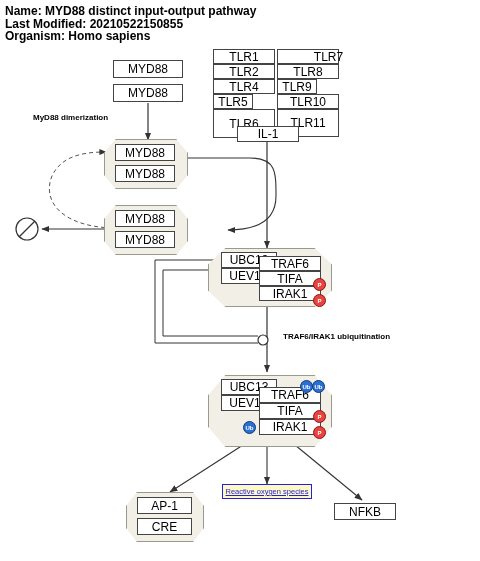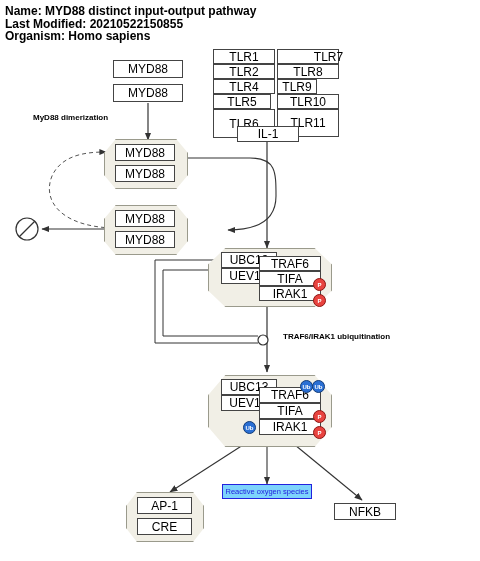--- a/index.html
+++ b/index.html
@@ -12,23 +12,23 @@
   .hdr div{white-space:nowrap;}
 
   .box{position:absolute;box-sizing:border-box;border:1px solid #444;background:#ffffff;
        font-size:12px;text-align:center;display:flex;align-items:center;justify-content:center;
        line-height:1;}
   .lbl{position:absolute;font-size:8px;font-weight:bold;white-space:nowrap;}
 
   .cplx{position:absolute;background:#f1efe6;border:1px solid #9a9a8c;
         clip-path:polygon(14% 0,86% 0,100% 28%,100% 72%,86% 100%,14% 100%,0 72%,0 28%);}
 
-  .ros{position:absolute;box-sizing:border-box;border:1px solid #2222dd;background:#7dd3fc;
+  .ros{position:absolute;box-sizing:border-box;border:1px solid #2222dd;background:#fef9c3;
        color:#2222dd;font-size:7.5px;display:flex;align-items:center;justify-content:center;
-       white-space:nowrap;}
+       white-space:nowrap;text-decoration:underline;}
 
   .mod{position:absolute;width:13px;height:13px;border-radius:50%;
        display:flex;align-items:center;justify-content:center;
        font-size:6px;font-weight:bold;color:#ffffff;box-sizing:border-box;}
   .mod.p{background:#e8433f;border:1px solid #8d1512;}
   .mod.ub{background:#2a6fd4;border:1px solid #123b77;}
 </style>
 </head>
 <body>
 
@@ -75,21 +75,21 @@
   </svg>
 
   <div class="box" style="left:113px;top:60px;width:70px;height:18px;">MYD88</div>
   <div class="box" style="left:113px;top:84px;width:70px;height:18px;">MYD88</div>
 
   <div class="lbl" style="left:33px;top:113px;">MyD88 dimerization</div>
 
   <div class="box" style="left:213px;top:49px;width:62px;height:15px;">TLR1</div>
   <div class="box" style="left:213px;top:64px;width:62px;height:15px;">TLR2</div>
   <div class="box" style="left:213px;top:79px;width:62px;height:15px;">TLR4</div>
-  <div class="box" style="left:213px;top:94px;width:58px;height:15px;">TLR5</div>
+  <div class="box" style="left:213px;top:94px;width:40px;height:15px;">TLR5</div>
   <div class="box" style="left:213px;top:109px;width:62px;height:29px;">TLR6</div>
 
   <div class="box" style="left:277px;top:49px;width:62px;height:15px;padding-left:41px;">TLR7</div>
   <div class="box" style="left:277px;top:64px;width:62px;height:15px;">TLR8</div>
   <div class="box" style="left:277px;top:79px;width:40px;height:15px;">TLR9</div>
   <div class="box" style="left:277px;top:94px;width:62px;height:15px;">TLR10</div>
   <div class="box" style="left:277px;top:109px;width:62px;height:28px;">TLR11</div>
 
   <div class="box" style="left:237px;top:126px;width:62px;height:16px;">IL-1</div>
 

